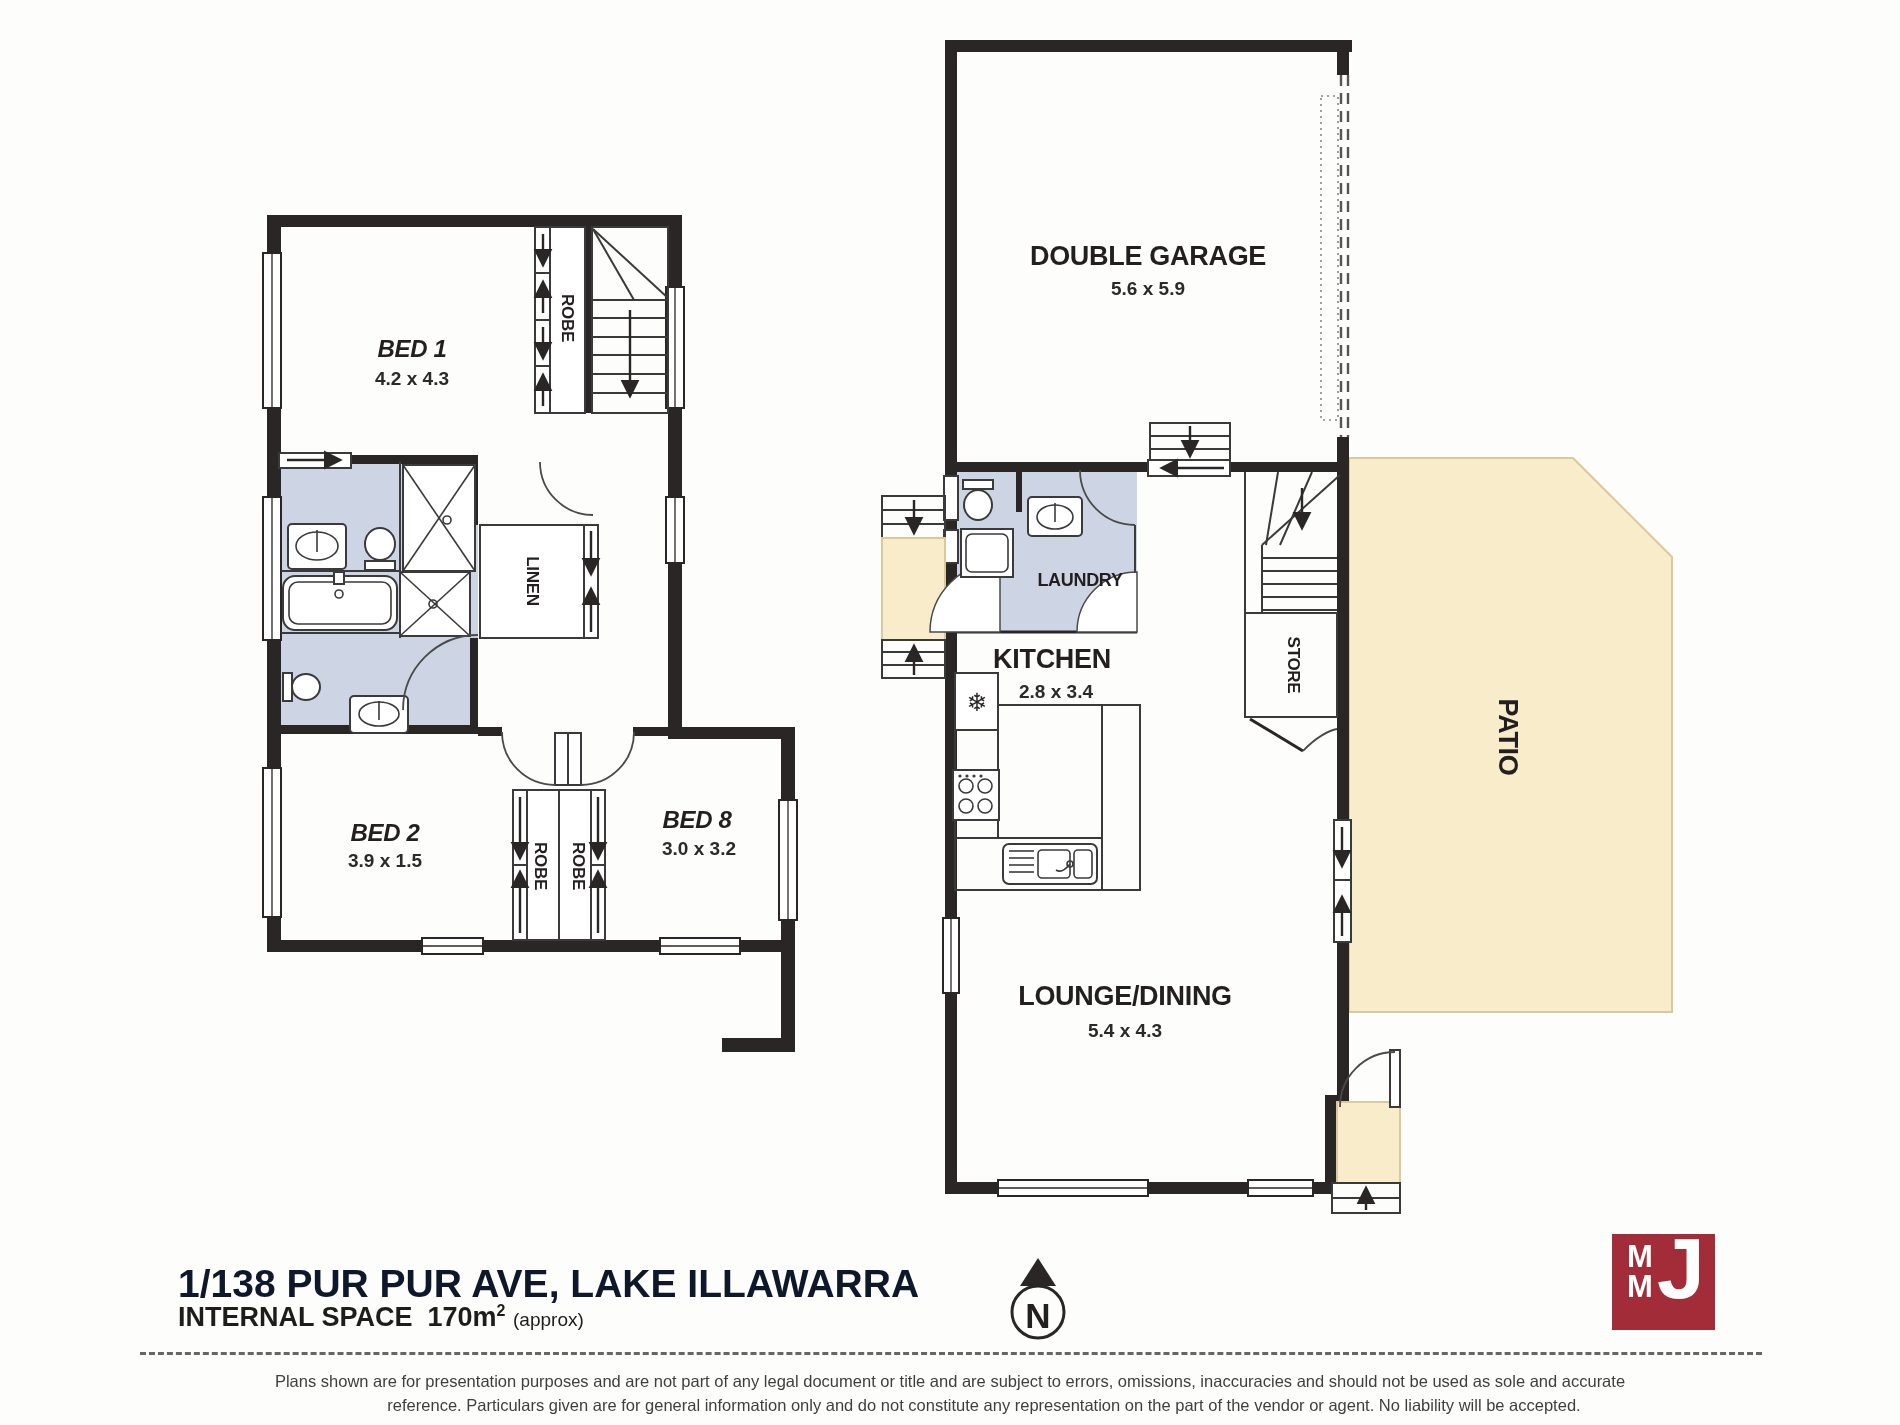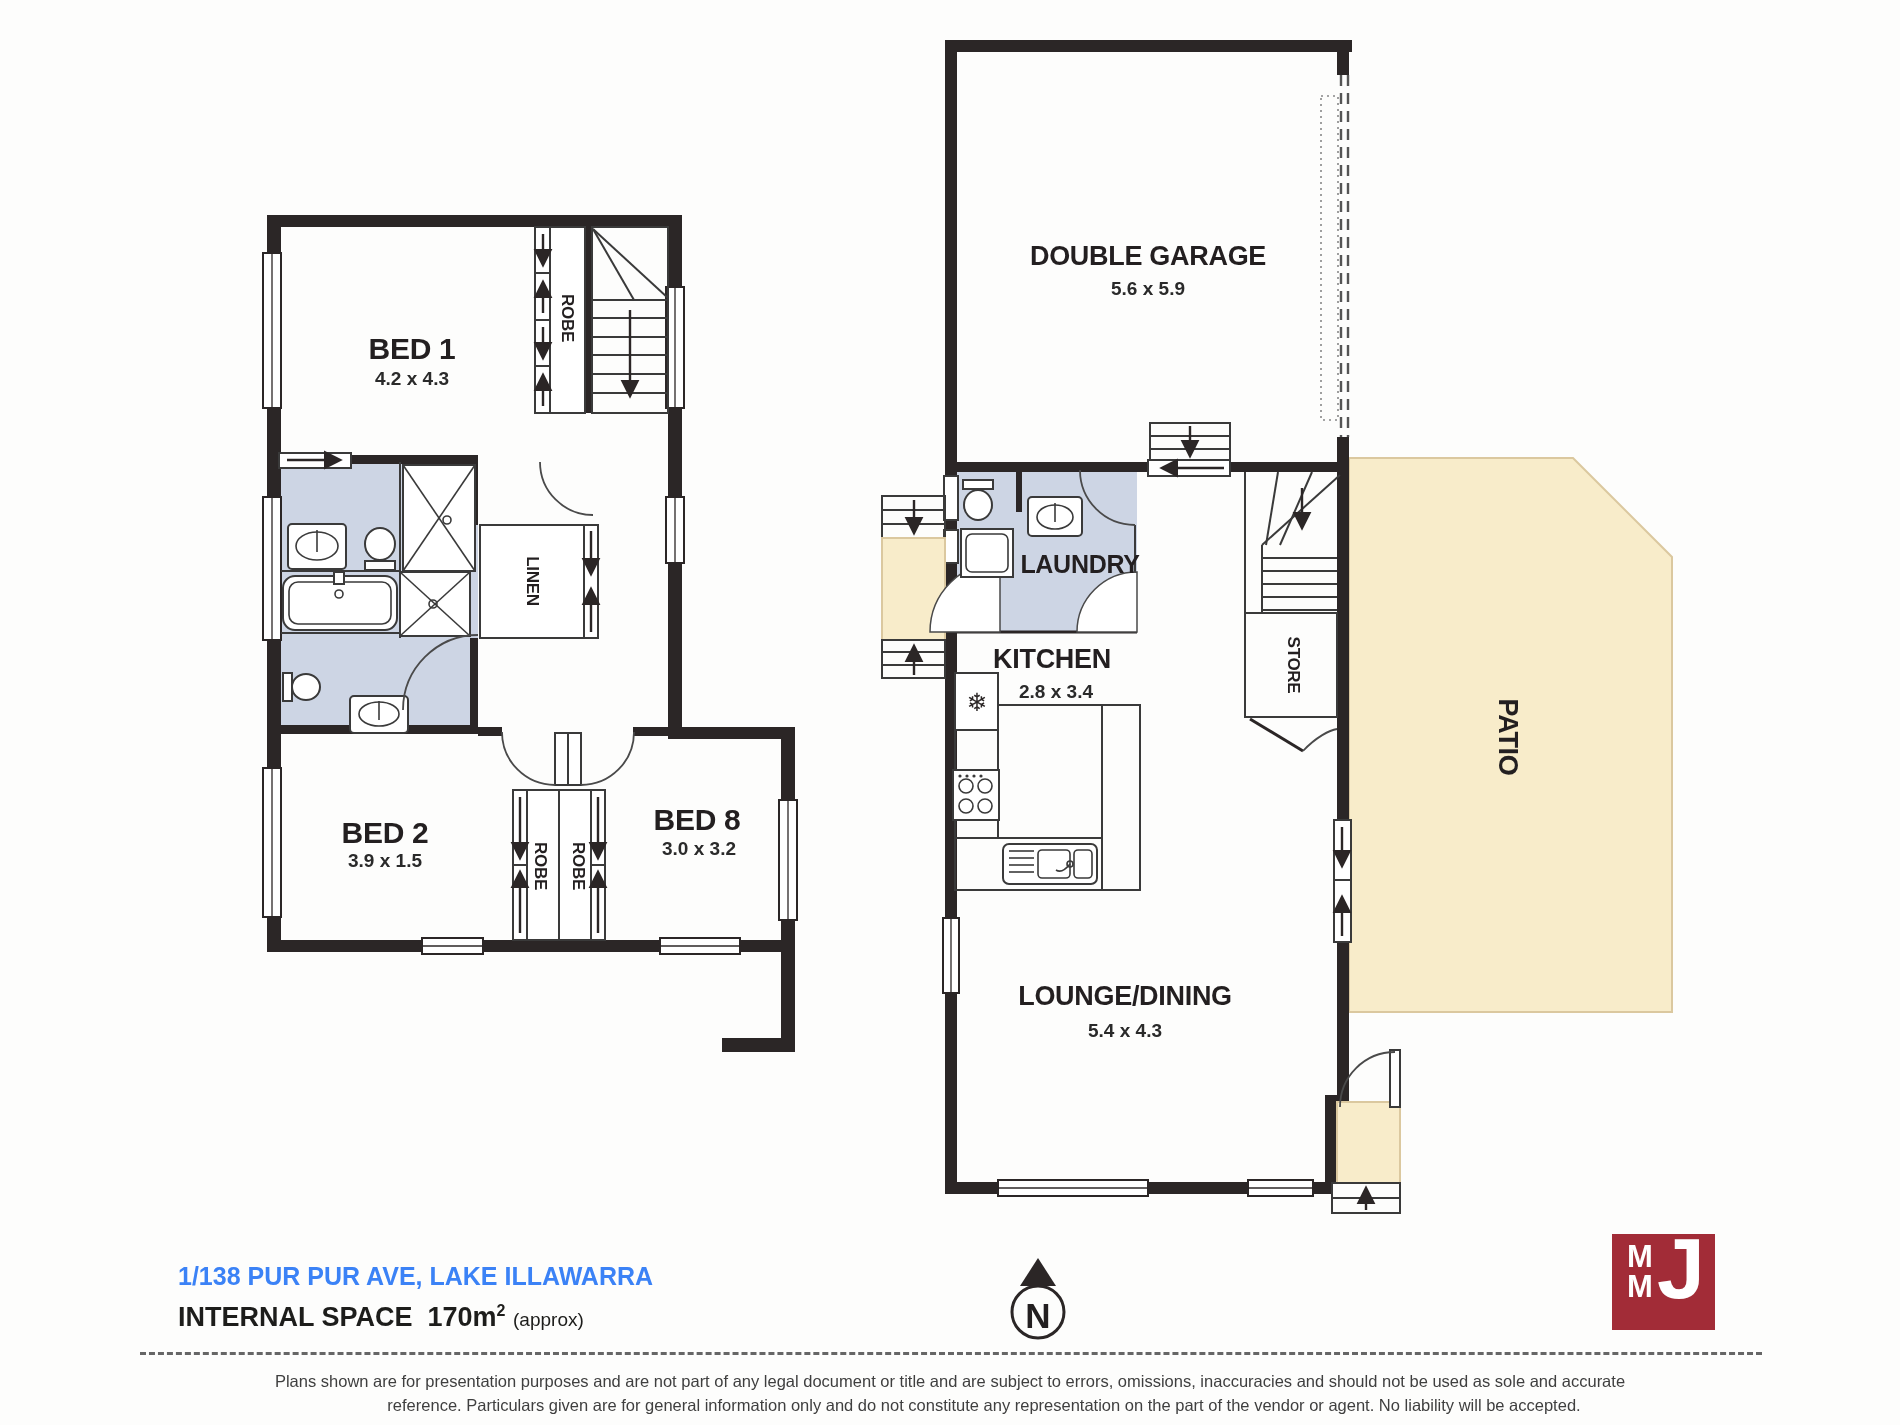--- a/index.html
+++ b/index.html
@@ -16,25 +16,25 @@
   .arc{fill:none;stroke:#4a4a4a;stroke-width:1.8;}
   .blue{fill:var(--wet);}
   .cream{fill:var(--outdoor);stroke:#dbc89f;stroke-width:2;}
   .pie{fill:#fff;stroke:#4a4a4a;stroke-width:1.5;}
   .arrow{stroke:#2b2626;stroke-width:2.4;fill:none;}
   .dashedline{stroke:#555;stroke-width:2.4;fill:none;stroke-dasharray:11 7;}
   .dotted{stroke:#888;stroke-width:1.6;fill:none;stroke-dasharray:2 4;}
   .lbl{position:absolute;transform:translate(-50%,-50%);white-space:nowrap;font-weight:700;
        color:#231f20;letter-spacing:-.3px;}
   .rot{transform:translate(-50%,-50%) rotate(90deg);}
-  .room{font-size:30px;}
+  .room{font-size:24px;font-style:italic;}
   .big{font-size:27px;}
   .dims{font-size:19px;font-weight:700;color:#2a2a2a;letter-spacing:0;}
   .small{font-size:17px;}
-  .addr1{position:absolute;left:178px;top:1262px;font-size:25px;font-weight:700;color:#3b82f6;}
+  .addr1{position:absolute;left:178px;top:1262px;font-size:39px;font-weight:700;color:#0f172a;}
   .addr2{position:absolute;left:178px;top:1302px;font-size:27px;font-weight:700;color:#1d1d1b;}
   .addr2 sup{font-size:16px;}
   .approx{font-size:19px;font-weight:400;}
   .disc{position:absolute;left:0;width:1900px;text-align:center;
         font-size:16.5px;color:#3f3f3f;}
   .dashdiv{position:absolute;left:140px;top:1352px;width:1622px;border-top:3px dashed #666;}
   .logo{position:absolute;left:1612px;top:1234px;width:103px;height:96px;background:var(--logo_red);}
   .logo span{position:absolute;color:#fff;font-weight:700;line-height:1;}
   .logo .m1{left:15px;top:7px;font-size:31px;}
   .logo .m2{left:15px;top:37px;font-size:31px;}
@@ -373,21 +373,21 @@
 <div class="lbl dims" style="left:385px;top:861px;">3.9 x 1.5</div>
 <div class="lbl room" style="left:697px;top:820px;">BED 8</div>
 <div class="lbl dims" style="left:699px;top:849px;">3.0 x 3.2</div>
 <div class="lbl small rot" style="left:567px;top:318px;">ROBE</div>
 <div class="lbl small rot" style="left:532px;top:581px;">LINEN</div>
 <div class="lbl small rot" style="left:540px;top:866px;">ROBE</div>
 <div class="lbl small rot" style="left:578px;top:866px;">ROBE</div>
 
 <div class="lbl big" style="left:1148px;top:256px;">DOUBLE GARAGE</div>
 <div class="lbl dims" style="left:1148px;top:289px;">5.6 x 5.9</div>
-<div class="lbl small" style="left:1080px;top:564px;font-size:25px;">LAUNDRY</div>
+<div class="lbl small" style="left:1080px;top:580px;font-size:18px;">LAUNDRY</div>
 <div class="lbl big" style="left:1052px;top:659px;">KITCHEN</div>
 <div class="lbl dims" style="left:1056px;top:692px;">2.8 x 3.4</div>
 <div class="lbl big" style="left:1125px;top:996px;">LOUNGE/DINING</div>
 <div class="lbl dims" style="left:1125px;top:1031px;">5.4 x 4.3</div>
 <div class="lbl small rot" style="left:1293px;top:665px;">STORE</div>
 <div class="lbl big rot" style="left:1507px;top:737px;">PATIO</div>
 
 <div class="snow" style="left:977px;top:702px;">❄</div>
 <div class="north-n" style="left:1038px;top:1316px;">N</div>
 

